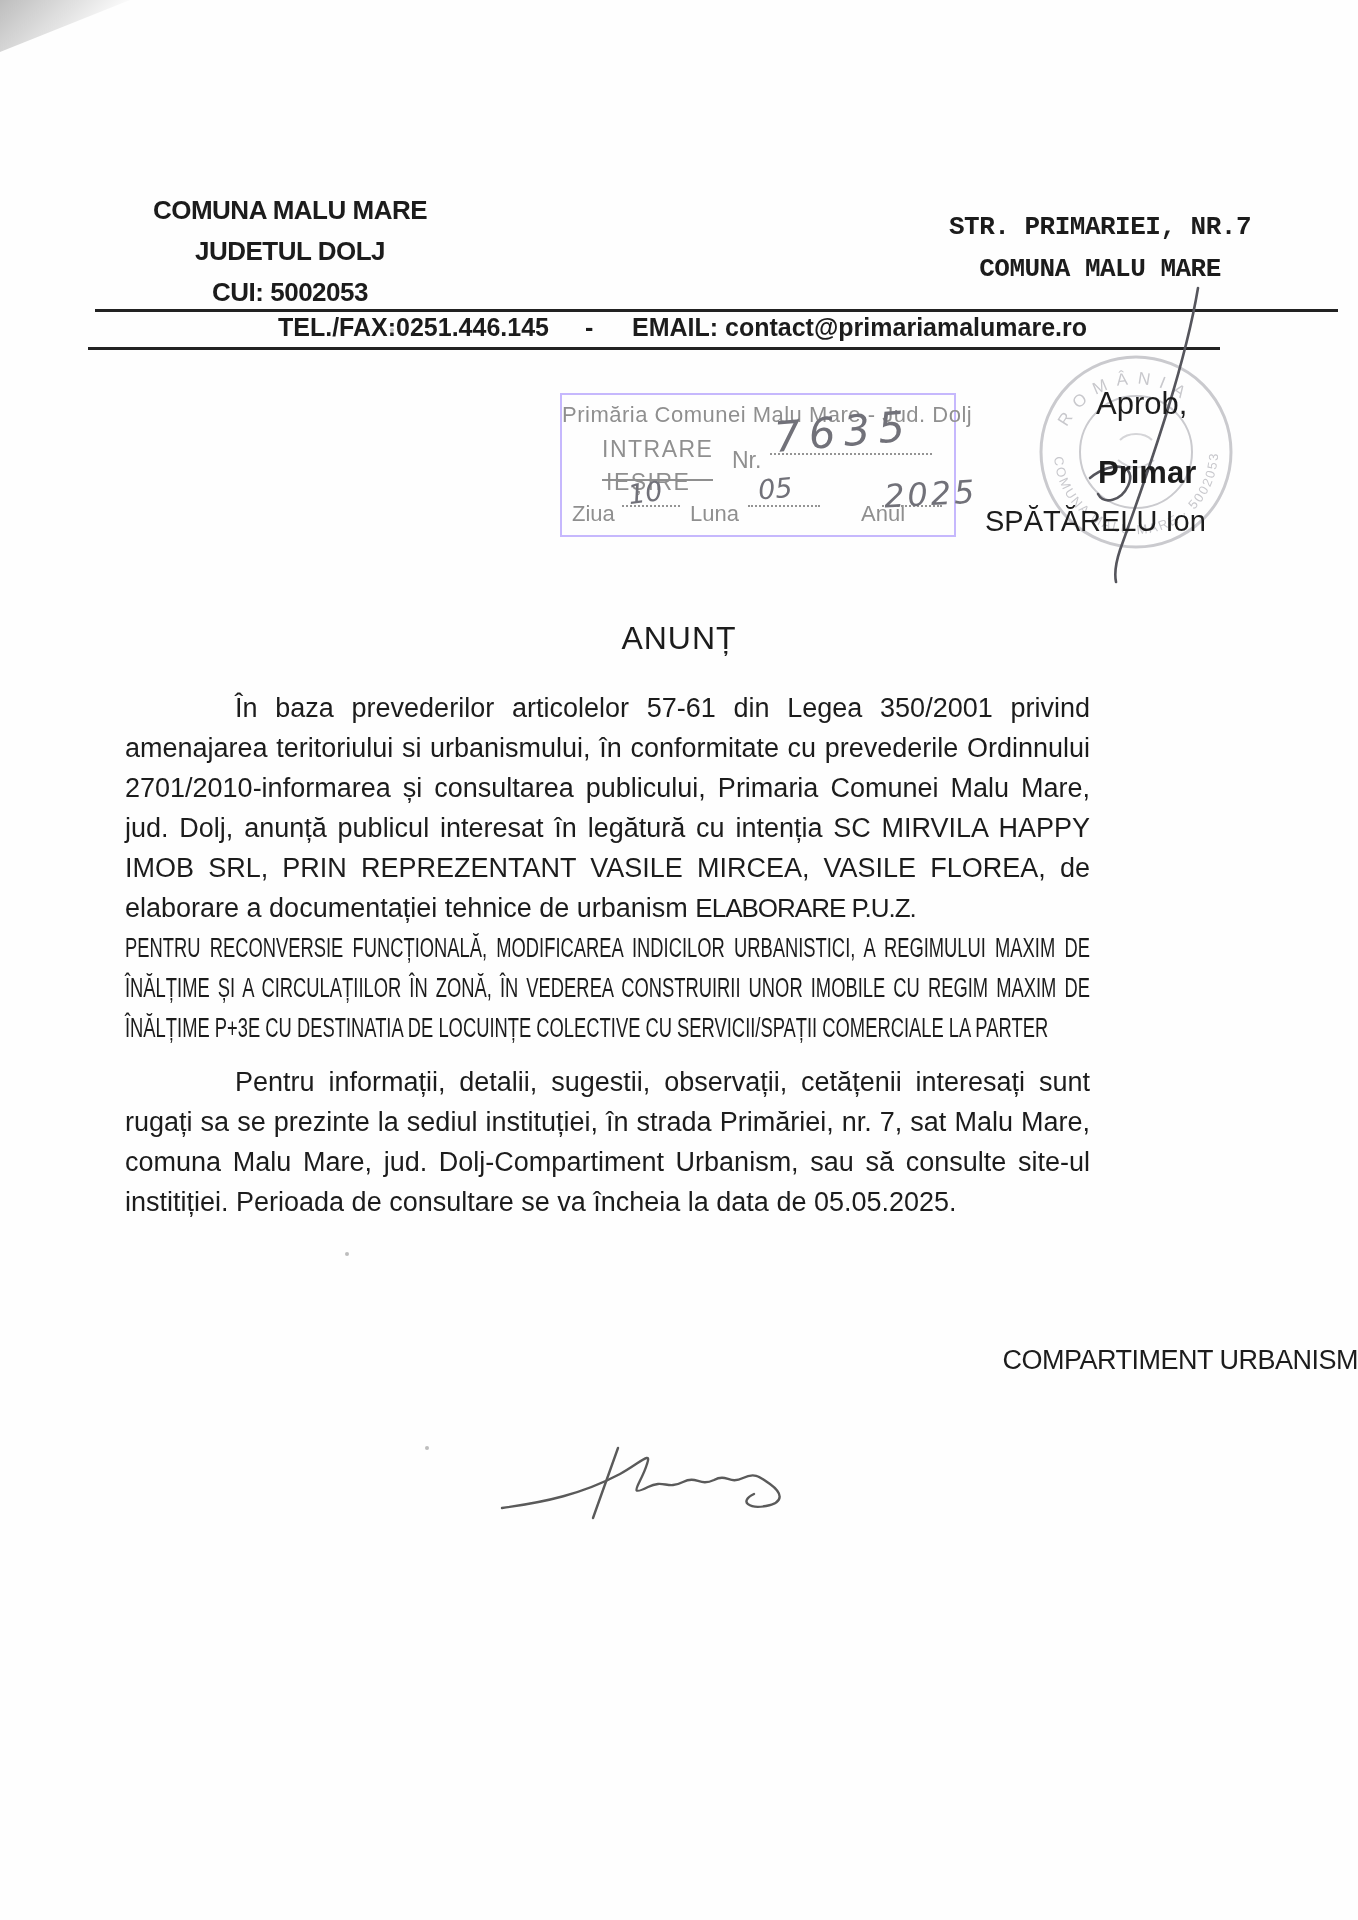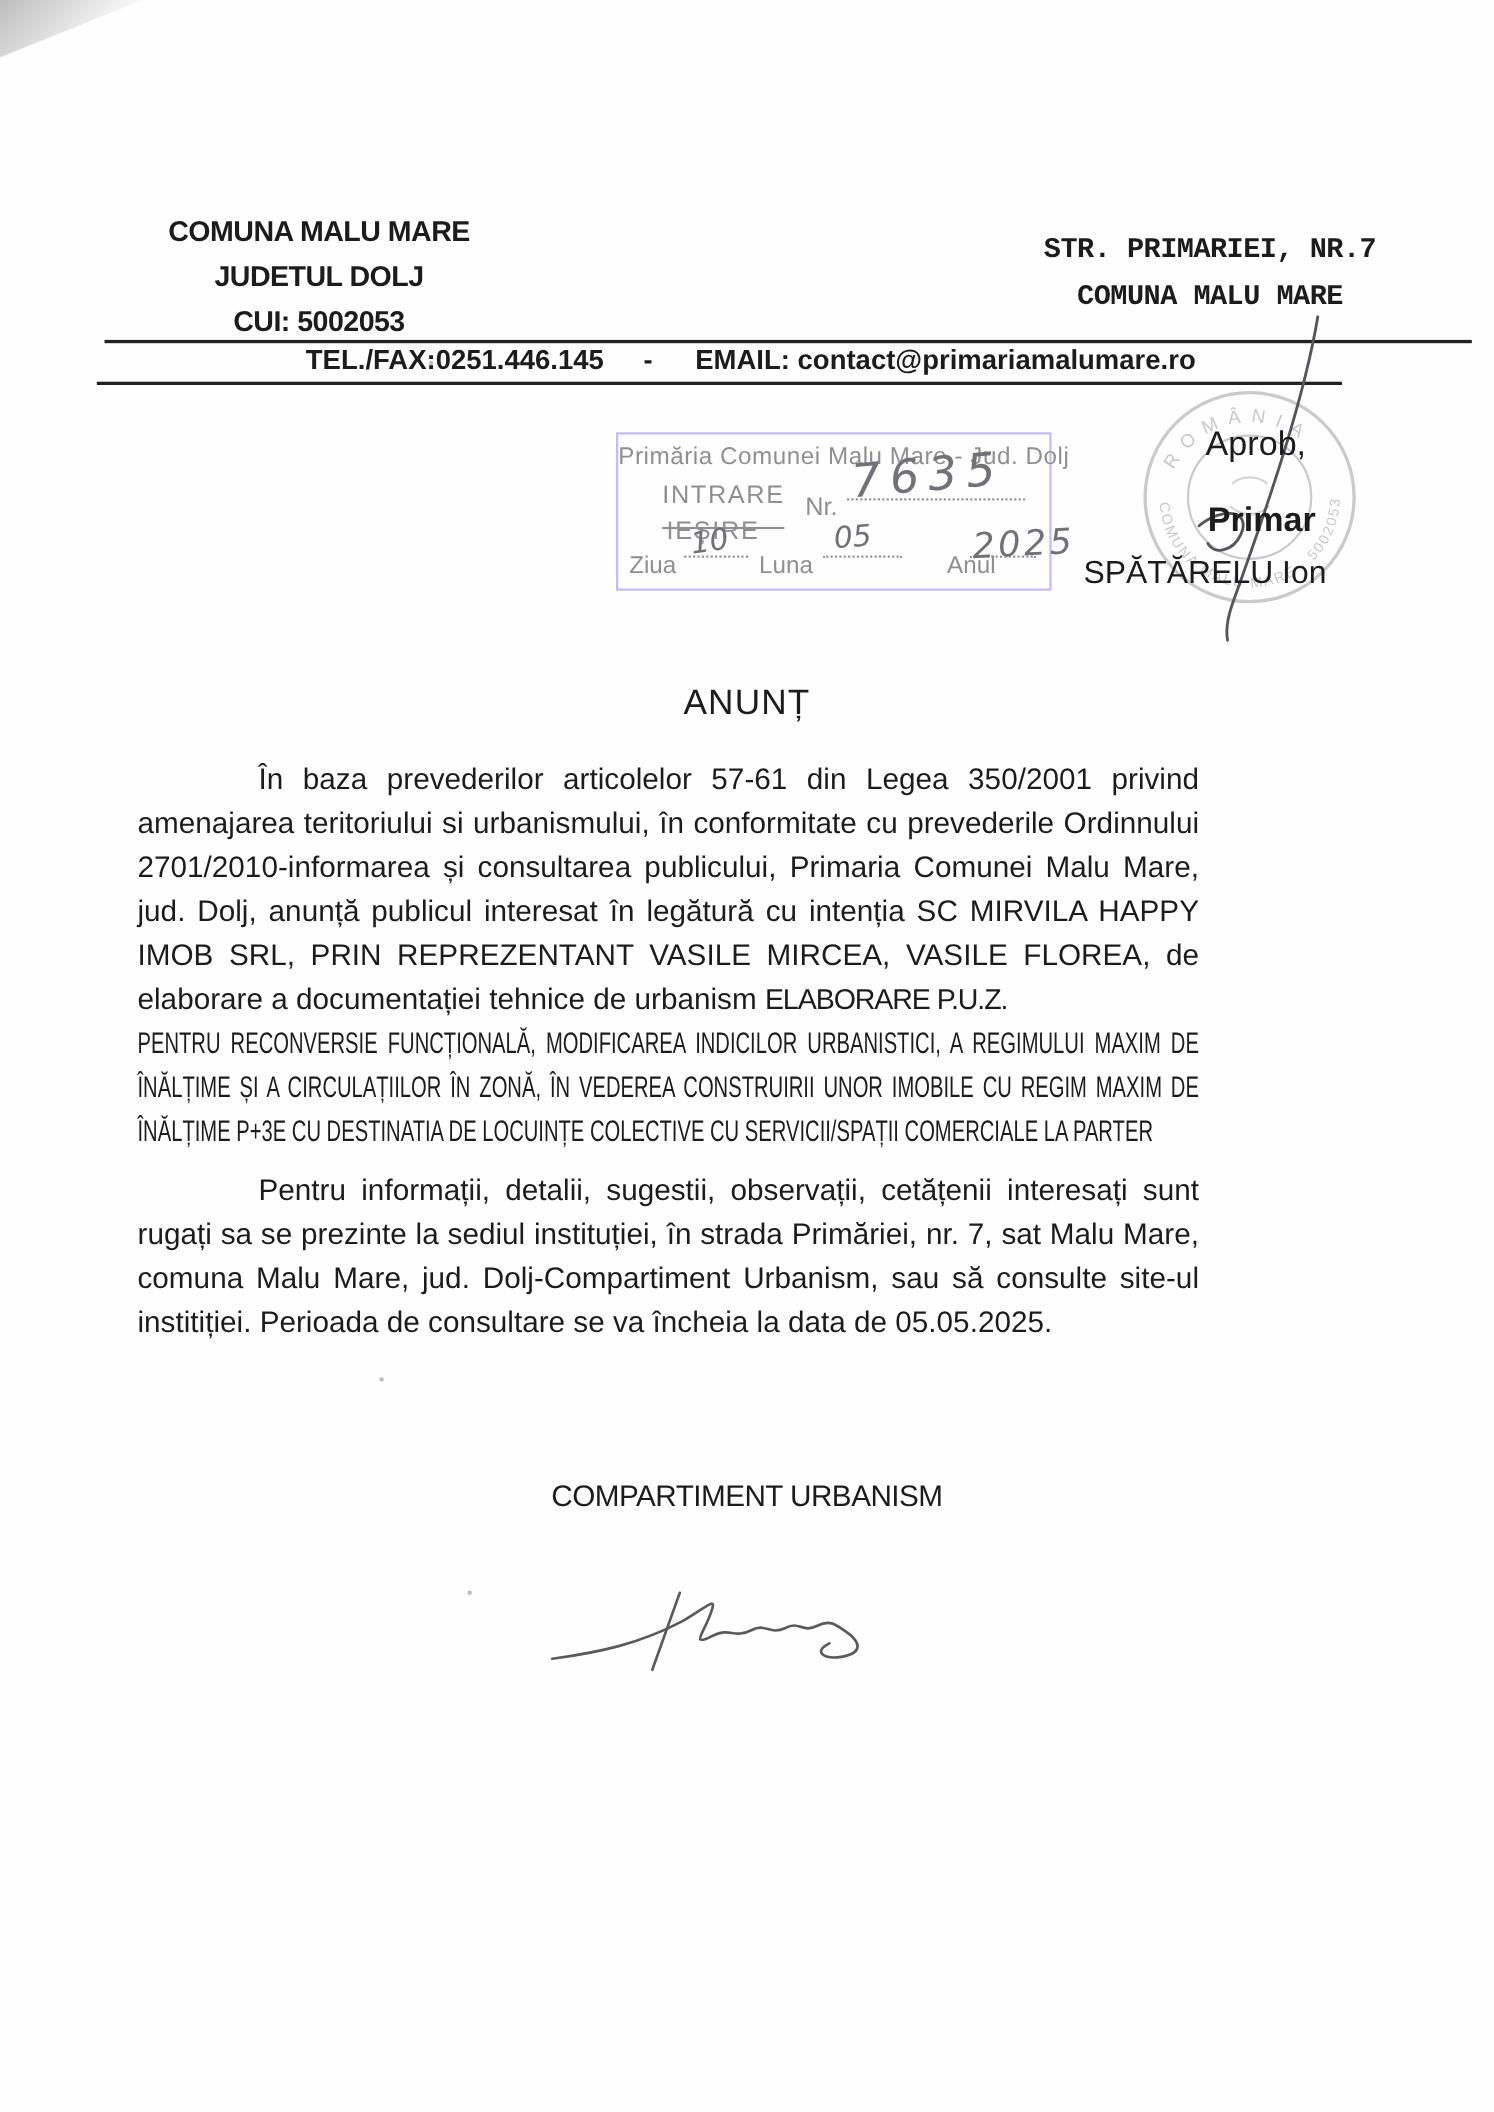--- a/index.html
+++ b/index.html
@@ -66,21 +66,21 @@
   .body-col{position:absolute; left:125px; top:688px; width:965px;}
   .p1{font-size:27px; line-height:40px; text-align:justify; text-indent:110px; margin:0;}
   .narrow-inline{letter-spacing:-1px; font-size:26px;}
   .caps-block{
     width:1419px; transform:scaleX(0.68); transform-origin:0 0;
     font-size:27px; line-height:40px; text-align:justify; margin:0;
   }
   .p2{font-size:27px; line-height:40px; text-align:justify; text-indent:110px; margin:14px 0 0 0;}
 
   
-  .dept{position:absolute; top:1345px; left:0; width:1358px; text-align:center; font-size:27px; letter-spacing:-0.5px;}
+  .dept{position:absolute; top:1345px; left:0; width:1358px; text-align:right; font-size:27px; letter-spacing:-0.5px;}
   .signer{position:absolute; top:1415px; left:0; width:1358px; text-align:center; font-size:28px; padding-right:38px; box-sizing:border-box;}
   .signature-svg{position:absolute; left:498px; top:1444px;}
 </style>
 </head>
 <body>
 
 <div class="page">
 
   <div class="corner-artifact"></div>
   <div class="speck" style="left:390px; top:328px;"></div>

